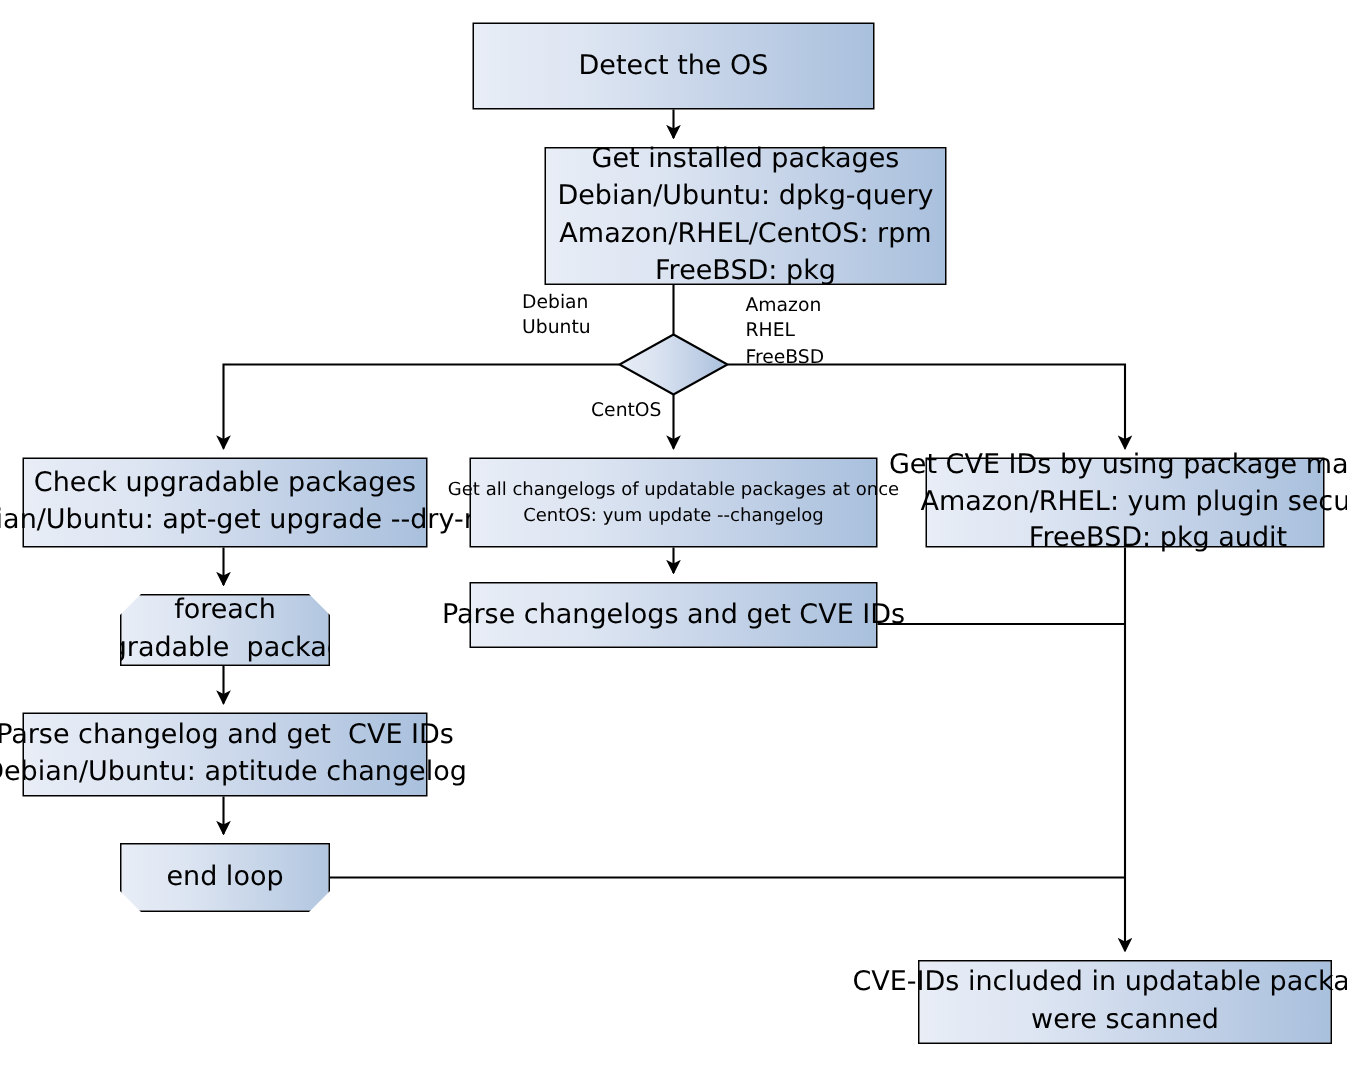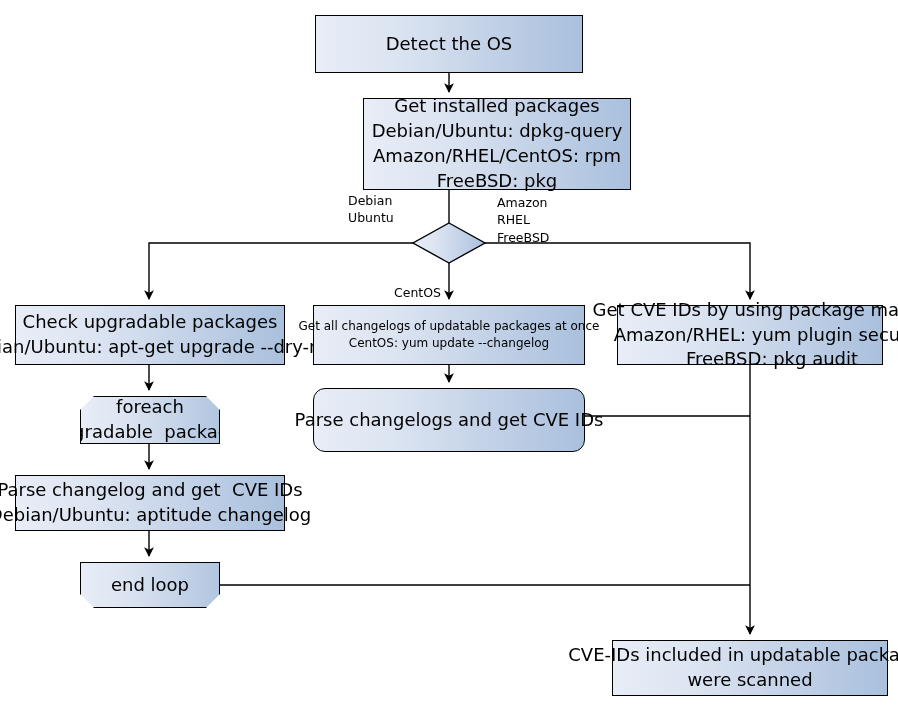--- a/index.html
+++ b/index.html
@@ -117,32 +117,32 @@
   <div class="node box" style="left:313px; top:305px; width:272px; height:60px; font-size:12px;">Get all changelogs of updatable packages at once
 CentOS: yum update --changelog</div>
 
   <div class="node box" style="left:617px; top:305px; width:266px; height:60px;padding-left:44px;">Get CVE IDs by using package manager
 Amazon/RHEL: yum plugin security
 FreeBSD: pkg audit</div>
 
   <div class="node loop-start" style="left:80px; top:396px; width:140px; height:48px;">foreach
 upgradable  packages</div>
 
-  <div class="node box" style="left:313px; top:388px; width:272px; height:64px;border-radius:12px;">Parse changelogs and get CVE IDs</div>
+  <div class="node box" style="left:313px; top:388px; width:272px; height:44px;">Parse changelogs and get CVE IDs</div>
 
   <div class="node box" style="left:15px; top:475px; width:270px; height:56px;">Parse changelog and get  CVE IDs
 Debian/Ubuntu: aptitude changelog</div>
 
   <div class="node loop-end" style="left:80px; top:562px; width:140px; height:46px;text-align:right;">end loop</div>
 
   <div class="node box" style="left:612px; top:640px; width:276px; height:56px;">CVE-IDs included in updatable packages
 were scanned</div>
 
   <div class="edge-label" style="left:348px; top:192px;">Debian
 Ubuntu</div>
 
   <div class="edge-label" style="left:497px; top:194px;">Amazon
 RHEL
 FreeBSD</div>
 
-  <div class="edge-label" style="left:394px; top:284px;">CentOS</div>
+  <div class="edge-label" style="left:394px; top:264px;">CentOS</div>
 
 </div>
 
 </body></html>

